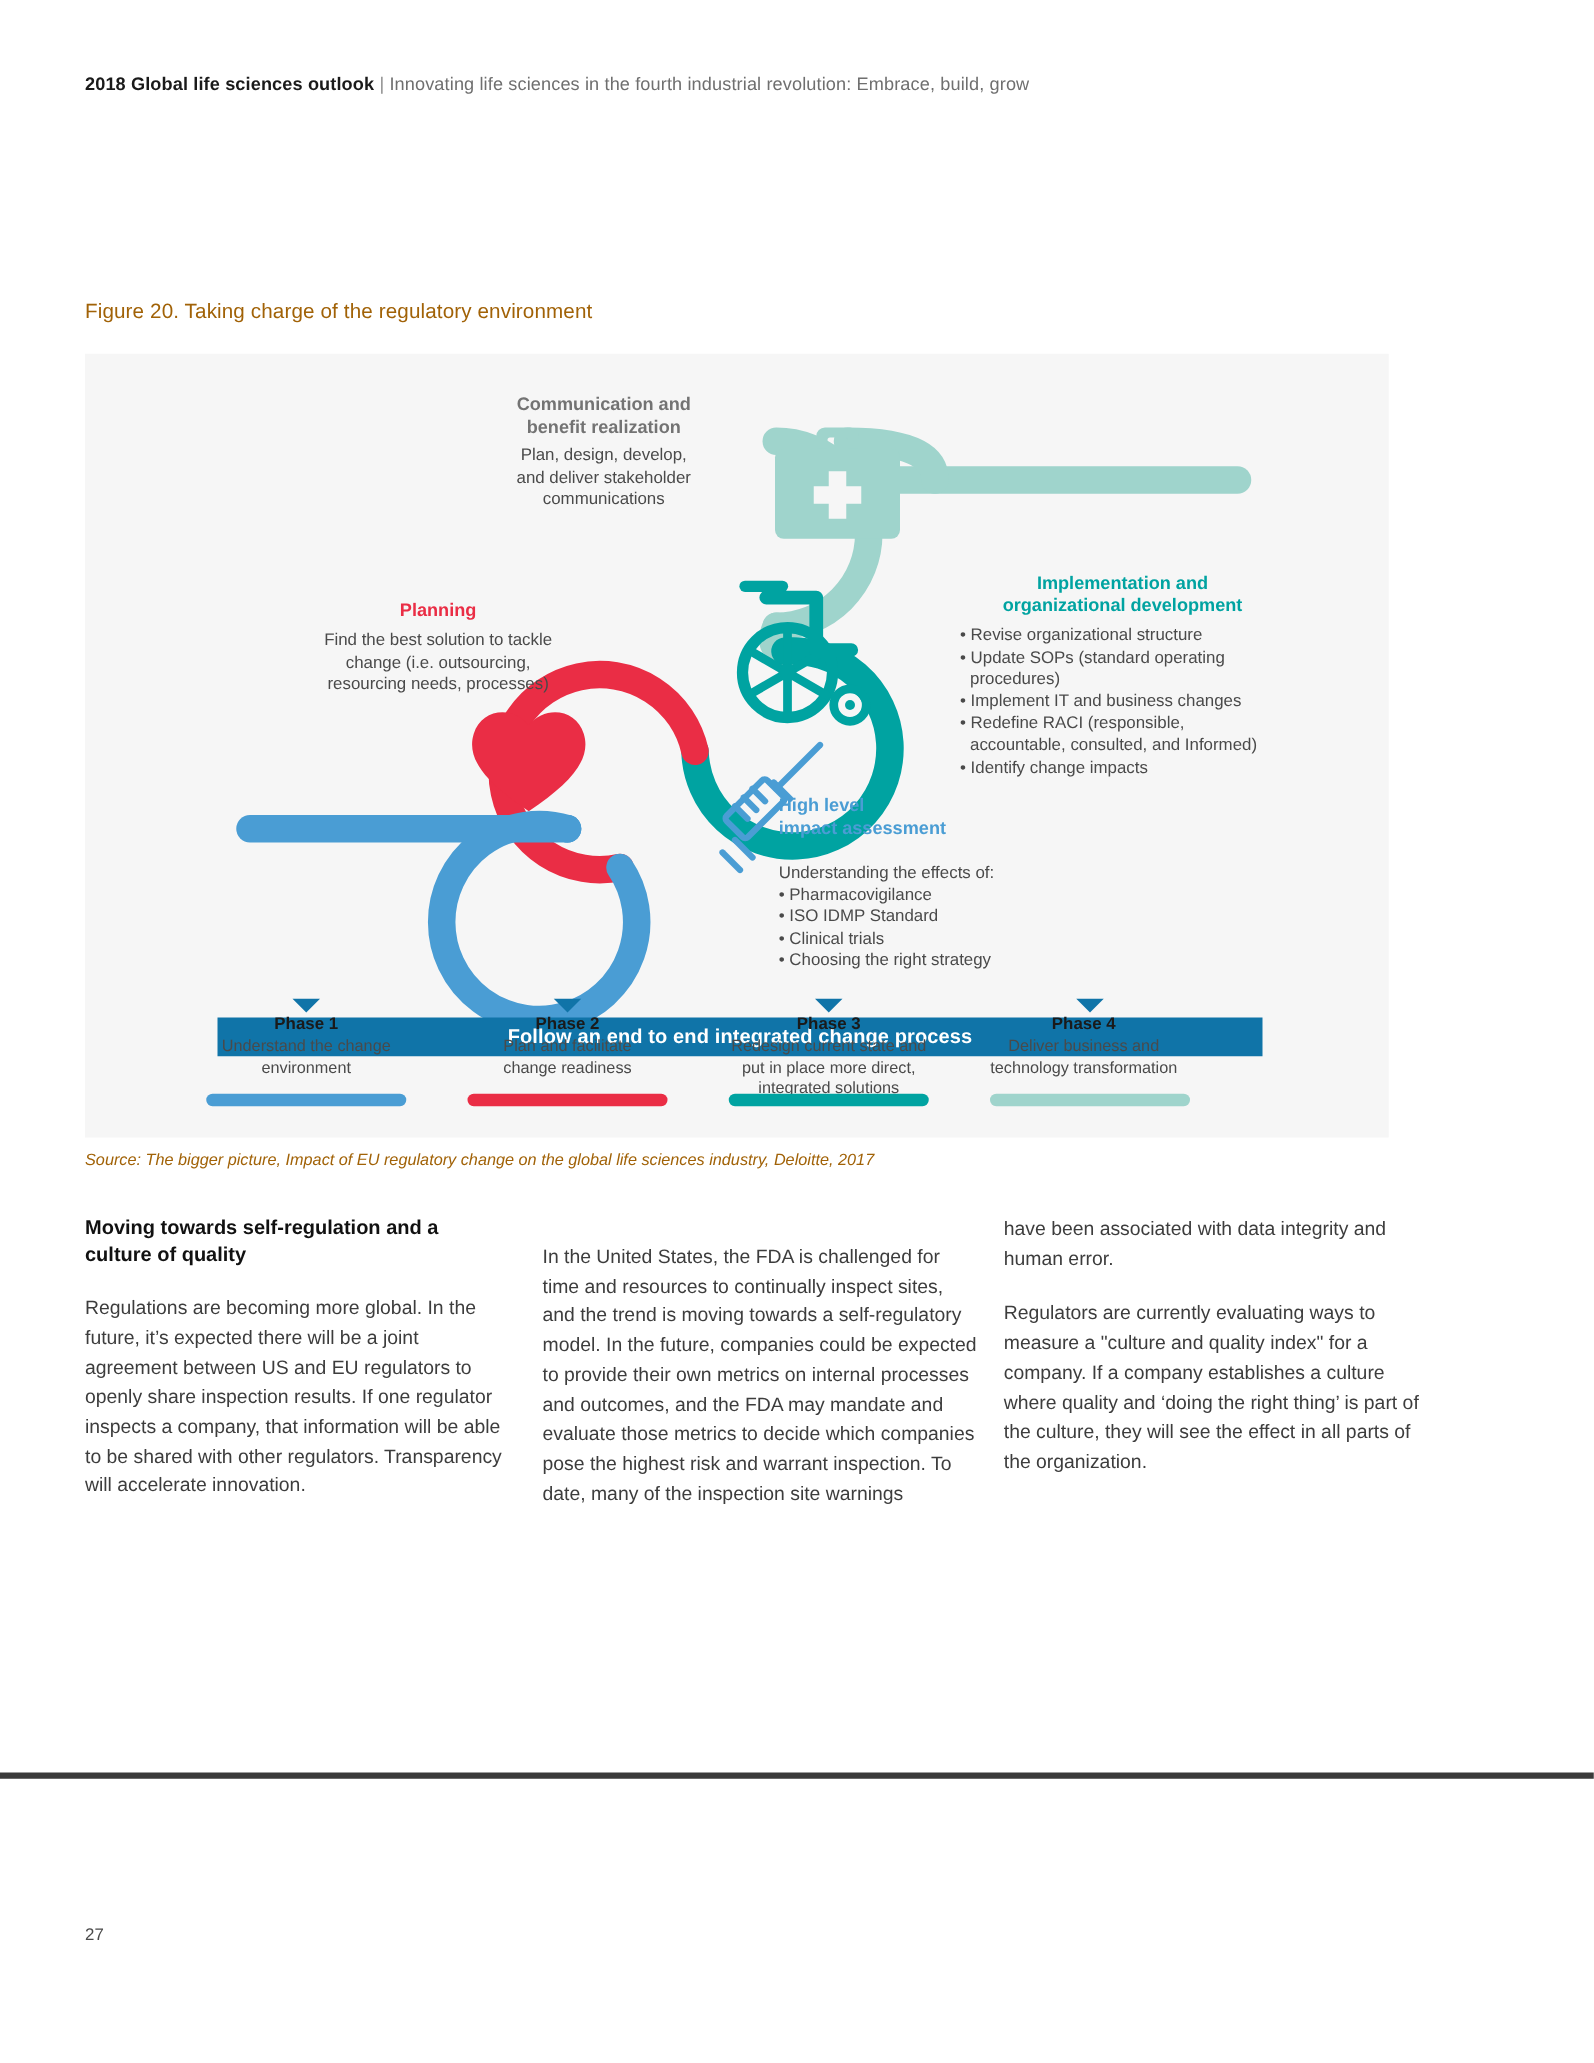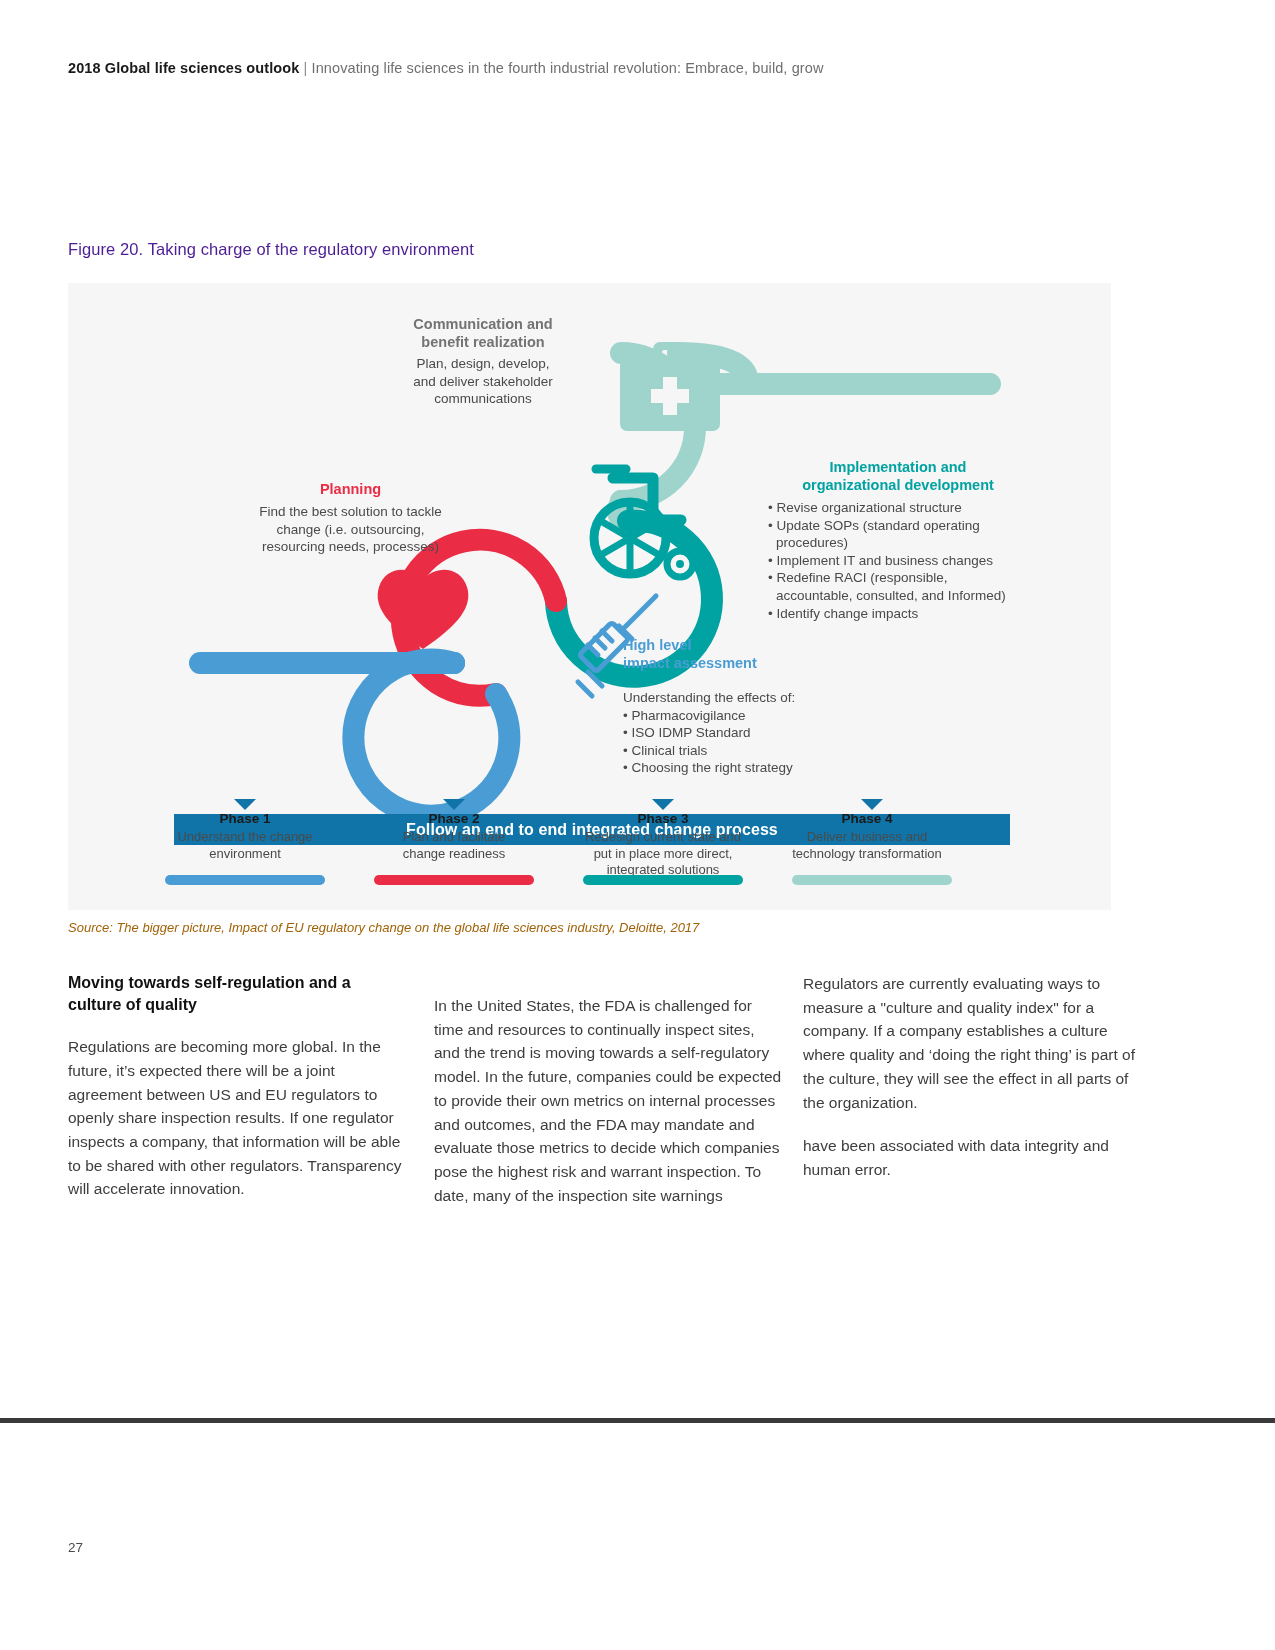--- a/index.html
+++ b/index.html
@@ -18,21 +18,21 @@
     position:absolute;left:68px;top:60px;
     font-size:14.5px;letter-spacing:.1px;white-space:nowrap;
   }
   .runhead .bold{font-weight:bold;color:#1a1a1a;}
   .runhead .sep{color:#8d8d8d;font-weight:normal;}
   .runhead .rest{color:#6f6f6f;font-weight:normal;}
 
   
   .fig-title{
     position:absolute;left:68px;top:240px;
-    font-size:16.5px;color:#4c1d95;letter-spacing:.1px;
+    font-size:16.5px;color:#a16207;letter-spacing:.1px;
   }
 
   
   .figure{
     position:absolute;left:68px;top:283px;
     width:1043px;height:627px;
     background:#f6f6f6;
     overflow:hidden;
   }
   .figure svg.diagram{position:absolute;left:0;top:0;}
@@ -256,20 +256,20 @@
   <div class="col col1">
     <h3>Moving towards self-regulation and a culture of quality</h3>
     <p>Regulations are becoming more global. In the future, it’s expected there will be a joint agreement between US and EU regulators to openly share inspection results. If one regulator inspects a company, that information will be able to be shared with other regulators. Transparency will accelerate innovation.</p>
   </div>
 
   <div class="col col2">
     <p>In the United States, the FDA is challenged for time and resources to continually inspect sites, and the trend is moving towards a self-regulatory model. In the future, companies could be expected to provide their own metrics on internal processes and outcomes, and the FDA may mandate and evaluate those metrics to decide which companies pose the highest risk and warrant inspection. To date, many of the inspection site warnings</p>
   </div>
 
   <div class="col col3">
+    <p>have been associated with data integrity and human error.</p>
     <p>Regulators are currently evaluating ways to measure a "culture and quality index" for a company. If a company establishes a culture where quality and ‘doing the right thing’ is part of the culture, they will see the effect in all parts of the organization.</p>
-    <p>have been associated with data integrity and human error.</p>
   </div>
 
   <div class="footrule"></div>
   <div class="pageno">27</div>
 
 </div>
 
 </body></html>

